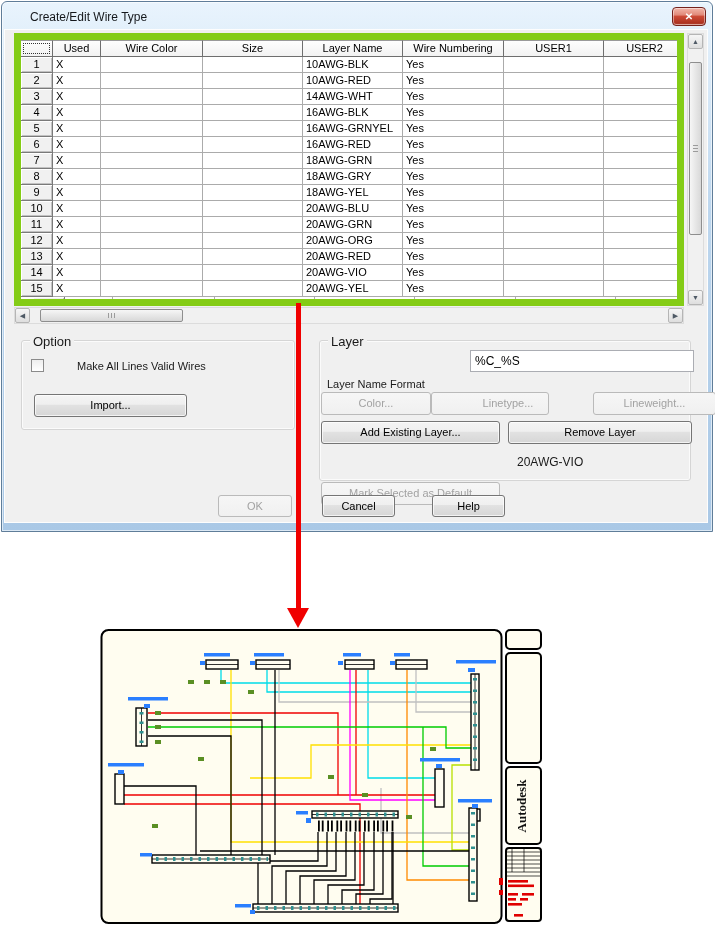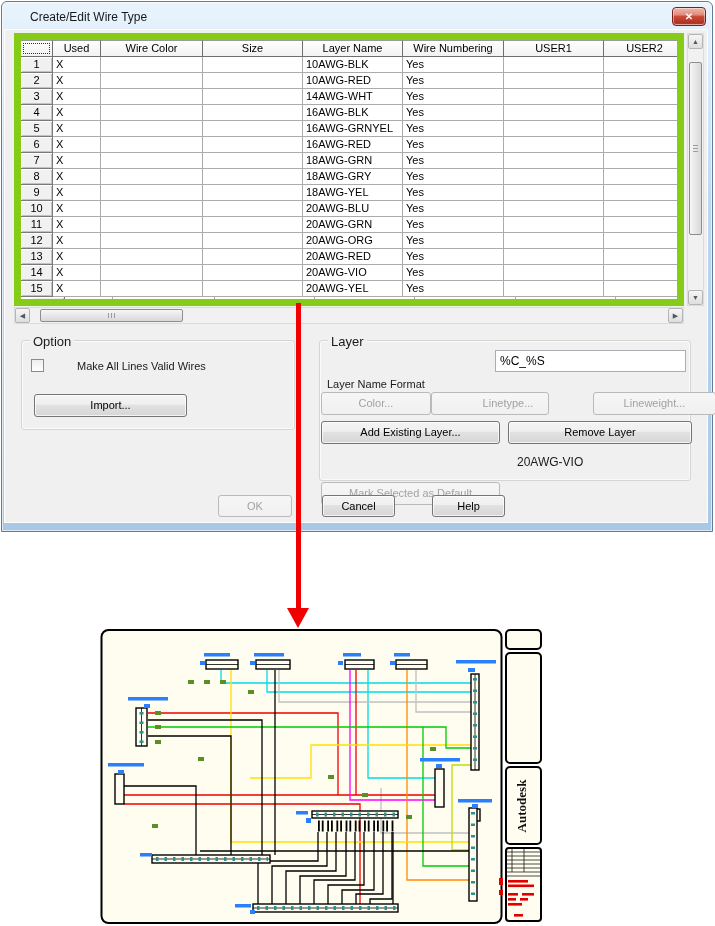--- a/index.html
+++ b/index.html
@@ -295,21 +295,21 @@
     <div class="group-label">Option</div>
   </div>
   <div class="checkbox" style="left:31px;top:359px;"></div>
   <div class="label" style="left:49px;top:360px;padding-left:28px;">Make All Lines Valid Wires</div>
   <div class="btn" style="left:34px;top:394px;width:153px;height:23px;line-height:21px;">Import...</div>
 
   <div class="groupbox" style="left:319px;top:340px;width:372px;height:141px;">
     <div class="group-label">Layer</div>
   </div>
   <div class="label" style="left:327px;top:378px;">Layer Name Format</div>
-  <input class="textfield" style="left: 495px; top: 350px; width: 191px; height: 22px;" value="%C_%S">
+  <input class="textfield" style="left: 470px; top: 350px; width: 224px; height: 22px;" value="%C_%S">
   <div class="btn disabled" style="left:321px;top:392px;width:110px;height:23px;line-height:21px;">Color...</div>
   <div class="btn disabled" style="left:431px;top:392px;width:118px;height:23px;line-height:21px;padding-left:36px;">Linetype...</div>
   <div class="btn disabled" style="left:569px;top:392px;width:123px;height:23px;line-height:21px;margin-left:24px;">Lineweight...</div>
   <div class="btn" style="left:321px;top:421px;width:179px;height:23px;line-height:21px;">Add Existing Layer...</div>
   <div class="btn" style="left:508px;top:421px;width:184px;height:23px;line-height:21px;">Remove Layer</div>
   <div class="btn disabled" style="left:321px;top:450px;width:179px;height:23px;line-height:21px;margin-top:32px;">Mark Selected as Default</div>
   <div class="label" style="left:517px;top:455px;font-size:12px;">20AWG-VIO</div>
 
   <div class="btn disabled" style="left:218px;top:495px;width:74px;height:22px;line-height:20px;">OK</div>
   <div class="btn" style="left:322px;top:495px;width:73px;height:22px;line-height:20px;">Cancel</div>

